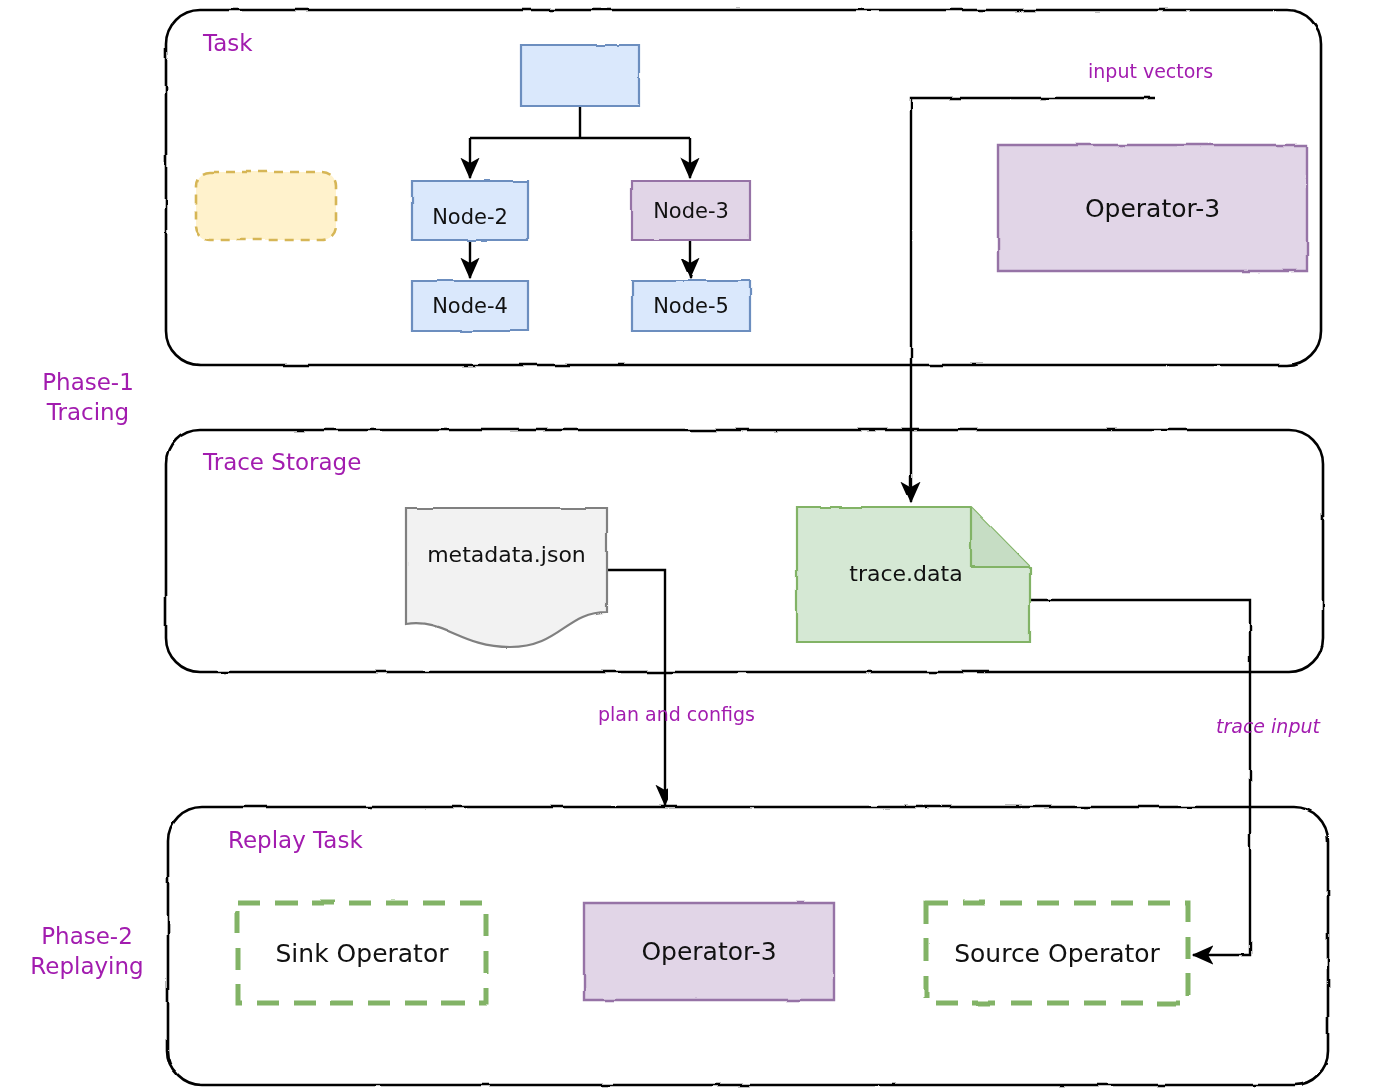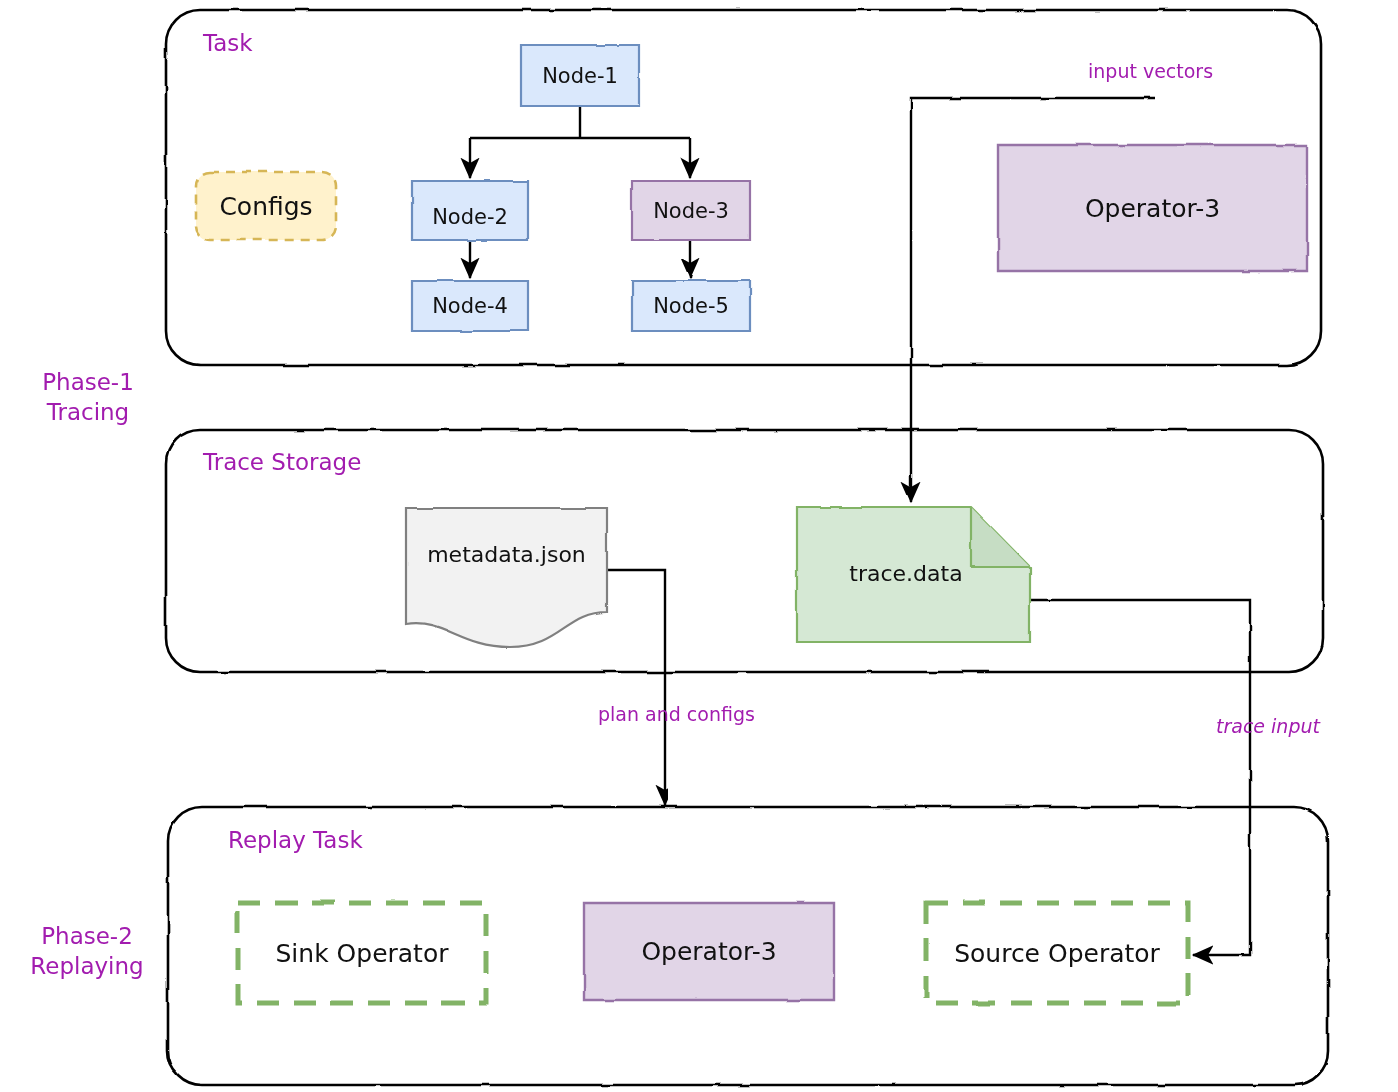--- a/index.html
+++ b/index.html
@@ -169,27 +169,25 @@
   </div>
   <div class="lbl phase-label" style="left:12px;top:880px;width:150px;margin-top:41px;">
     <div>Phase-2</div>
     <div>Replaying</div>
   </div>
 
   <div class="lbl container-title" style="left:203px;top:30px;">Task</div>
   <div class="lbl container-title" style="left:203px;top:449px;">Trace Storage</div>
   <div class="lbl container-title" style="left:228px;top:827px;">Replay Task</div>
 
-  <div class="node boxtext" style="left:521px;top:45px;width:118px;height:61px;">Node-1</div>
   <div class="node boxtext" style="left:412px;top:181px;width:116px;height:71px;">Node-2</div>
   <div class="node boxtext" style="left:632px;top:181px;width:118px;height:59px;">Node-3</div>
   <div class="node boxtext" style="left:412px;top:281px;width:116px;height:50px;">Node-4</div>
   <div class="node boxtext" style="left:632px;top:281px;width:118px;height:50px;">Node-5</div>
 
-  <div class="node bigtext" style="left:196px;top:172px;width:140px;height:68px;">Configs</div>
 
   <div class="node bigtext" style="left:998px;top:145px;width:309px;height:126px;">Operator-3</div>
 
   <div class="node filetext" style="left:406px;top:508px;width:201px;height:92px;">metadata.json</div>
 
   <div class="node filetext" style="left:797px;top:527px;width:174px;height:92px;padding-left:44px;">trace.data</div>
 
   <div class="node bigtext" style="left:238px;top:903px;width:248px;height:100px;">Sink Operator</div>
   <div class="node bigtext" style="left:584px;top:903px;width:250px;height:97px;">Operator-3</div>
   <div class="node bigtext" style="left:926px;top:903px;width:262px;height:100px;">Source Operator</div>

